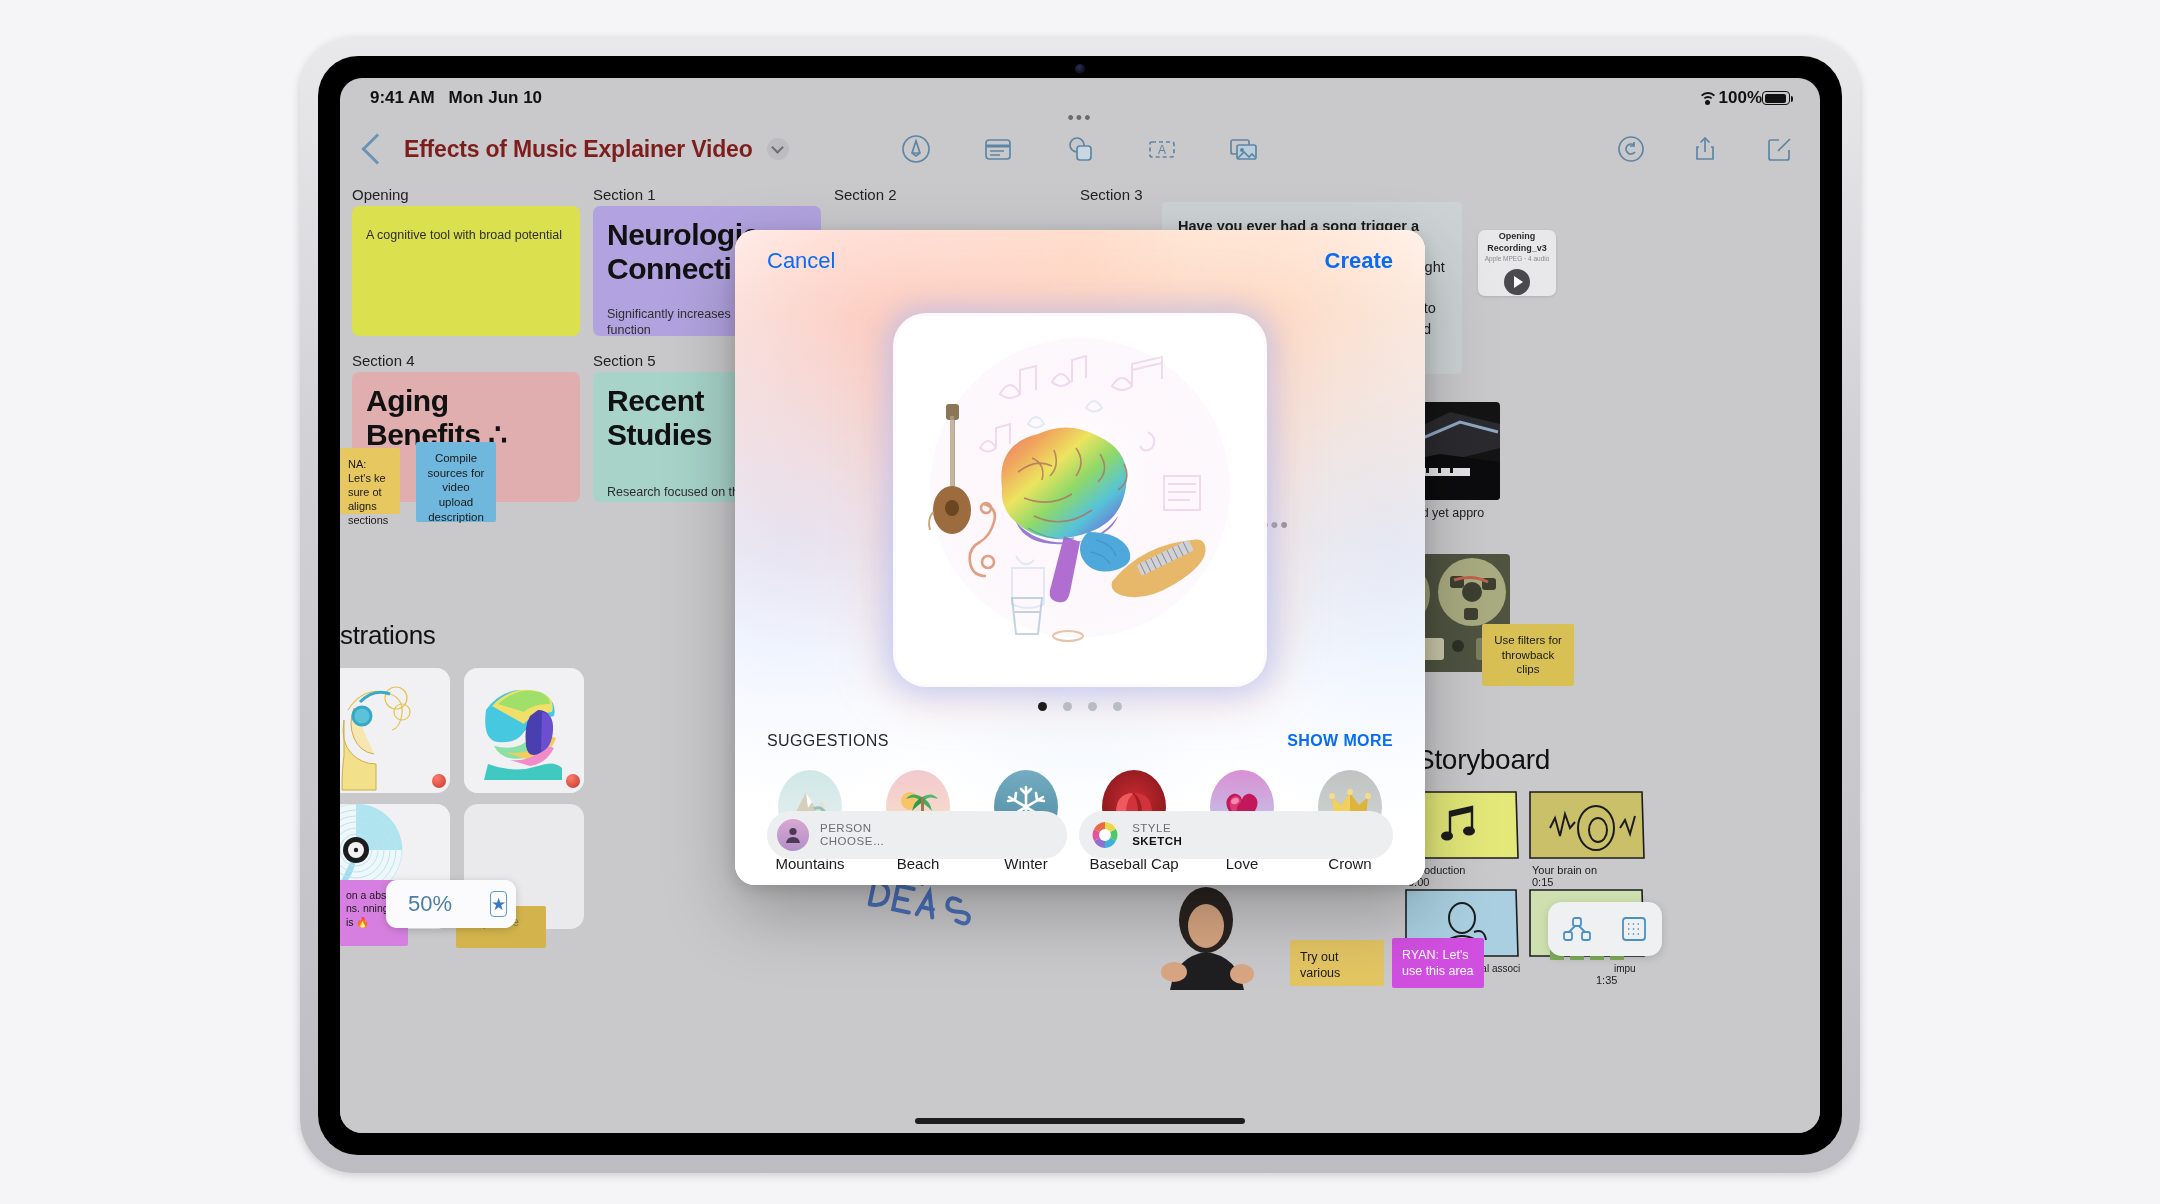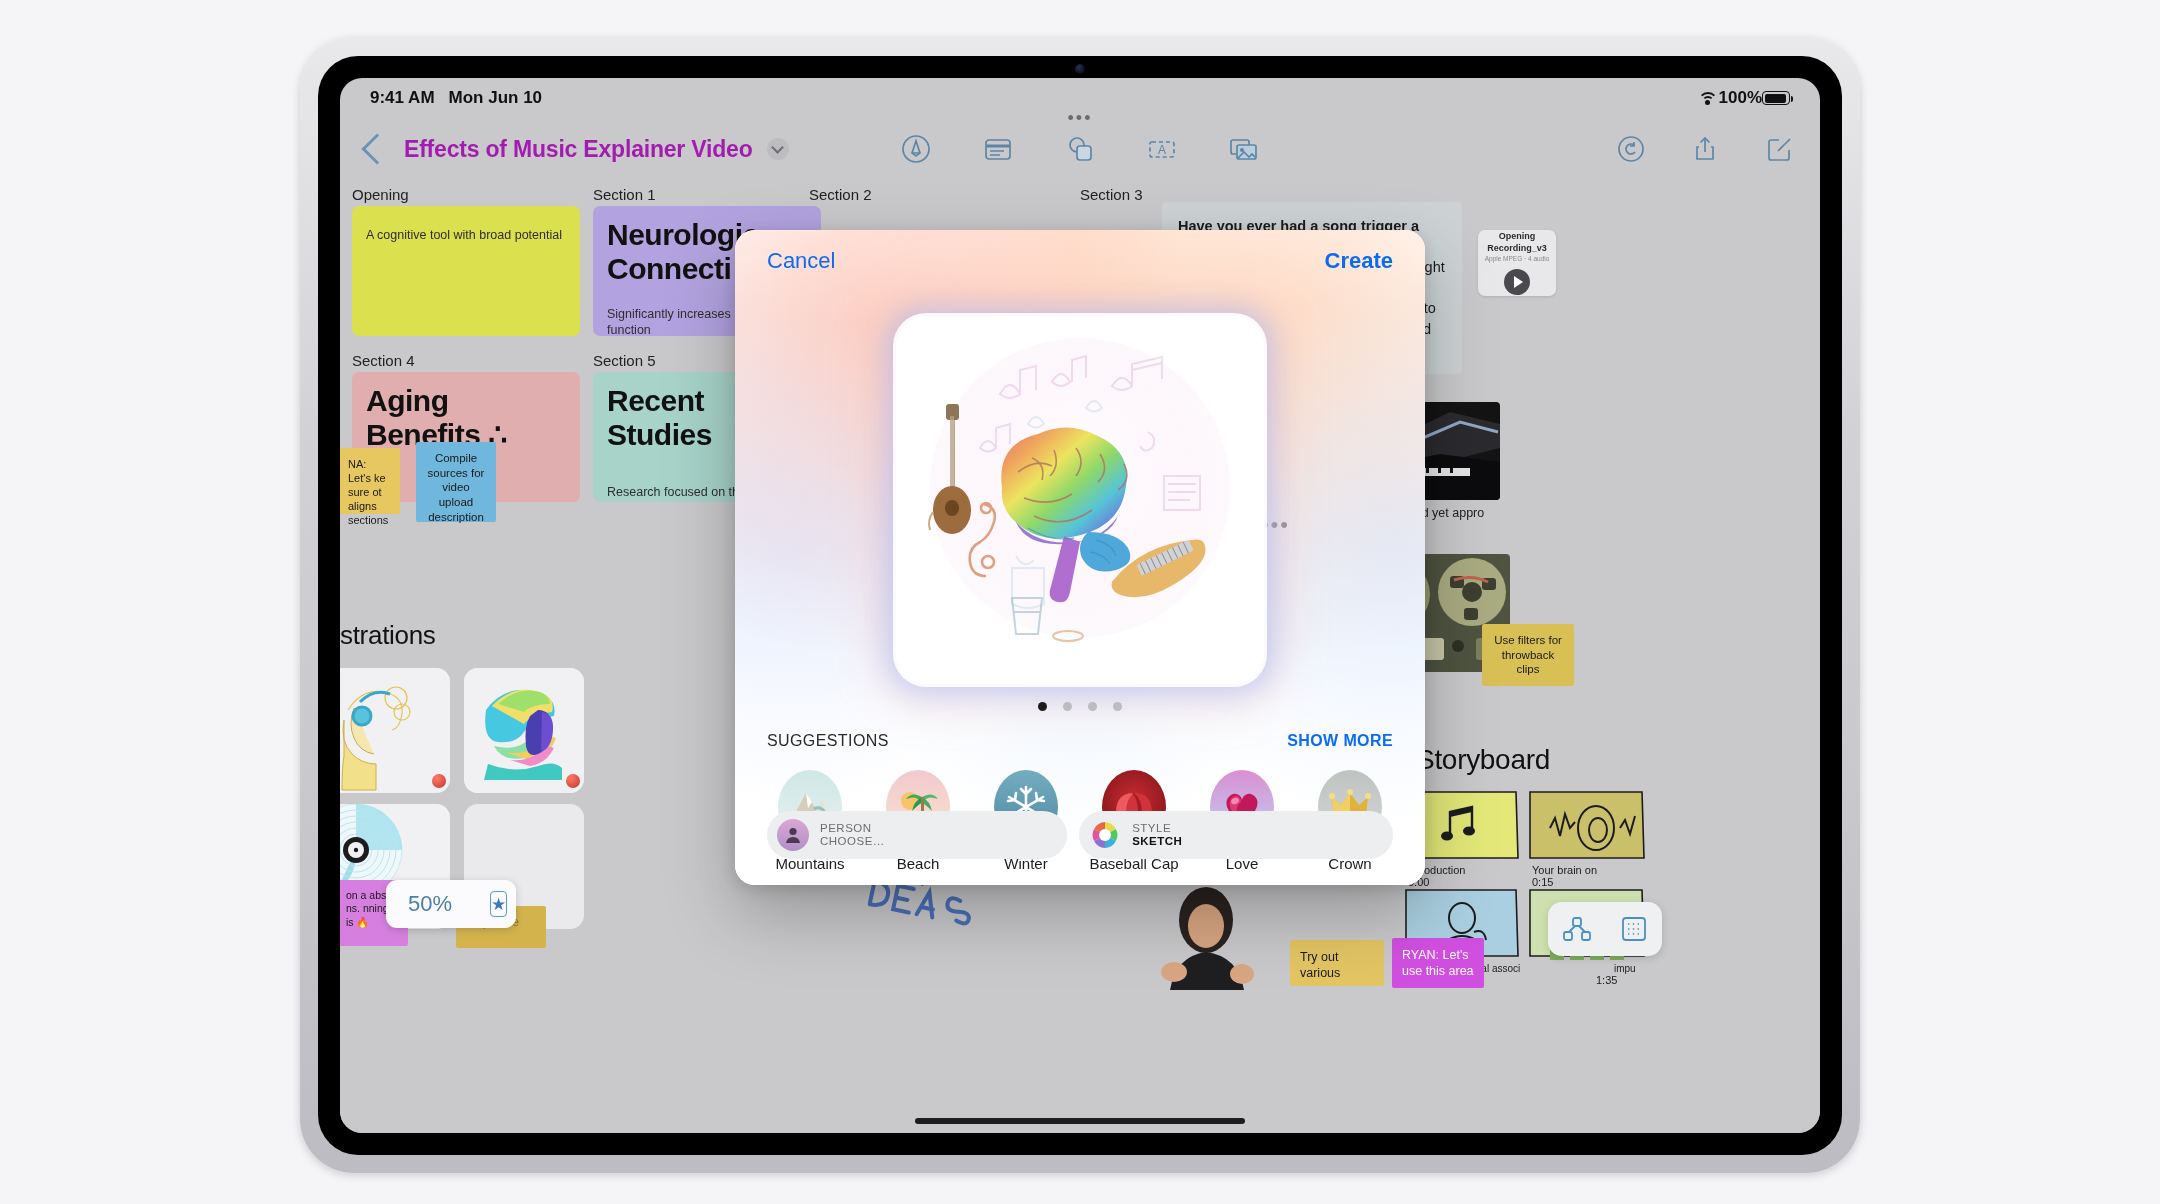--- a/index.html
+++ b/index.html
@@ -77,21 +77,21 @@
   
   #toolbar {
     position:absolute; left:0; top:40px; right:0; height:62px;
     display:flex; align-items:center; padding: 0 26px;
     z-index: 20;
   }
   #toolbar .back-chevron {
     width:22px;height:22px;border-left:3px solid #6b93b5;border-bottom:3px solid #6b93b5;
     transform:rotate(45deg); margin-right:16px; cursor:pointer;
   }
-  #doc-title { font-size:23px; font-weight:700; color:#a21caf; letter-spacing:-0.2px; }
+  #doc-title { font-size:23px; font-weight:700; color:#7f1d1d; letter-spacing:-0.2px; }
   #title-chevron {
     width:22px;height:22px;border-radius:50%;background:#bdbdc1;margin-left:14px;
     display:flex;align-items:center;justify-content:center;
   }
   #title-chevron::after{content:"";width:7px;height:7px;border-right:2px solid #6e6e73;border-bottom:2px solid #6e6e73;transform:rotate(45deg) translate(-1.5px,-1.5px);}
   .tb-center { position:absolute; left:50%; transform:translateX(-50%); display:flex; gap:48px; align-items:center;}
   .tb-right  { margin-left:auto; display:flex; gap:44px; align-items:center;}
   .tbicon { color:#5d86a6; display:flex; align-items:center; justify-content:center; cursor:pointer;}
 
   
@@ -301,21 +301,21 @@
                   <path d="M14 17L26 5"></path>
               </svg>
             </span>
           </div>
         </div>
 
         <div id="canvas">
 
           <div class="sec-label" style="left:12px;  top:6px;">Opening</div>
           <div class="sec-label" style="left:253px; top:6px;">Section 1</div>
-          <div class="sec-label" style="left:469px; top:6px;">Section 2</div>
+          <div class="sec-label" style="left:494px; top:6px;">Section 2</div>
           <div class="sec-label" style="left:740px; top:6px;">Section 3</div>
           <div class="sec-label" style="left:12px;  top:172px;">Section 4</div>
           <div class="sec-label" style="left:253px; top:172px;">Section 5</div>
 
           <div class="card" style="left:12px; top:26px; width:228px; height:130px; background:#dbe04e;">
             <div class="cs" style="margin-top:10px;">A cognitive tool with broad potential</div>
           </div>
           <div class="card" style="left:253px; top:26px; width:228px; height:130px; background:#b2a3e0;">
             <div class="ct">Neurologic Connecti</div>
             <div class="cs" style="margin-top:22px;">Significantly increases brain function</div>

